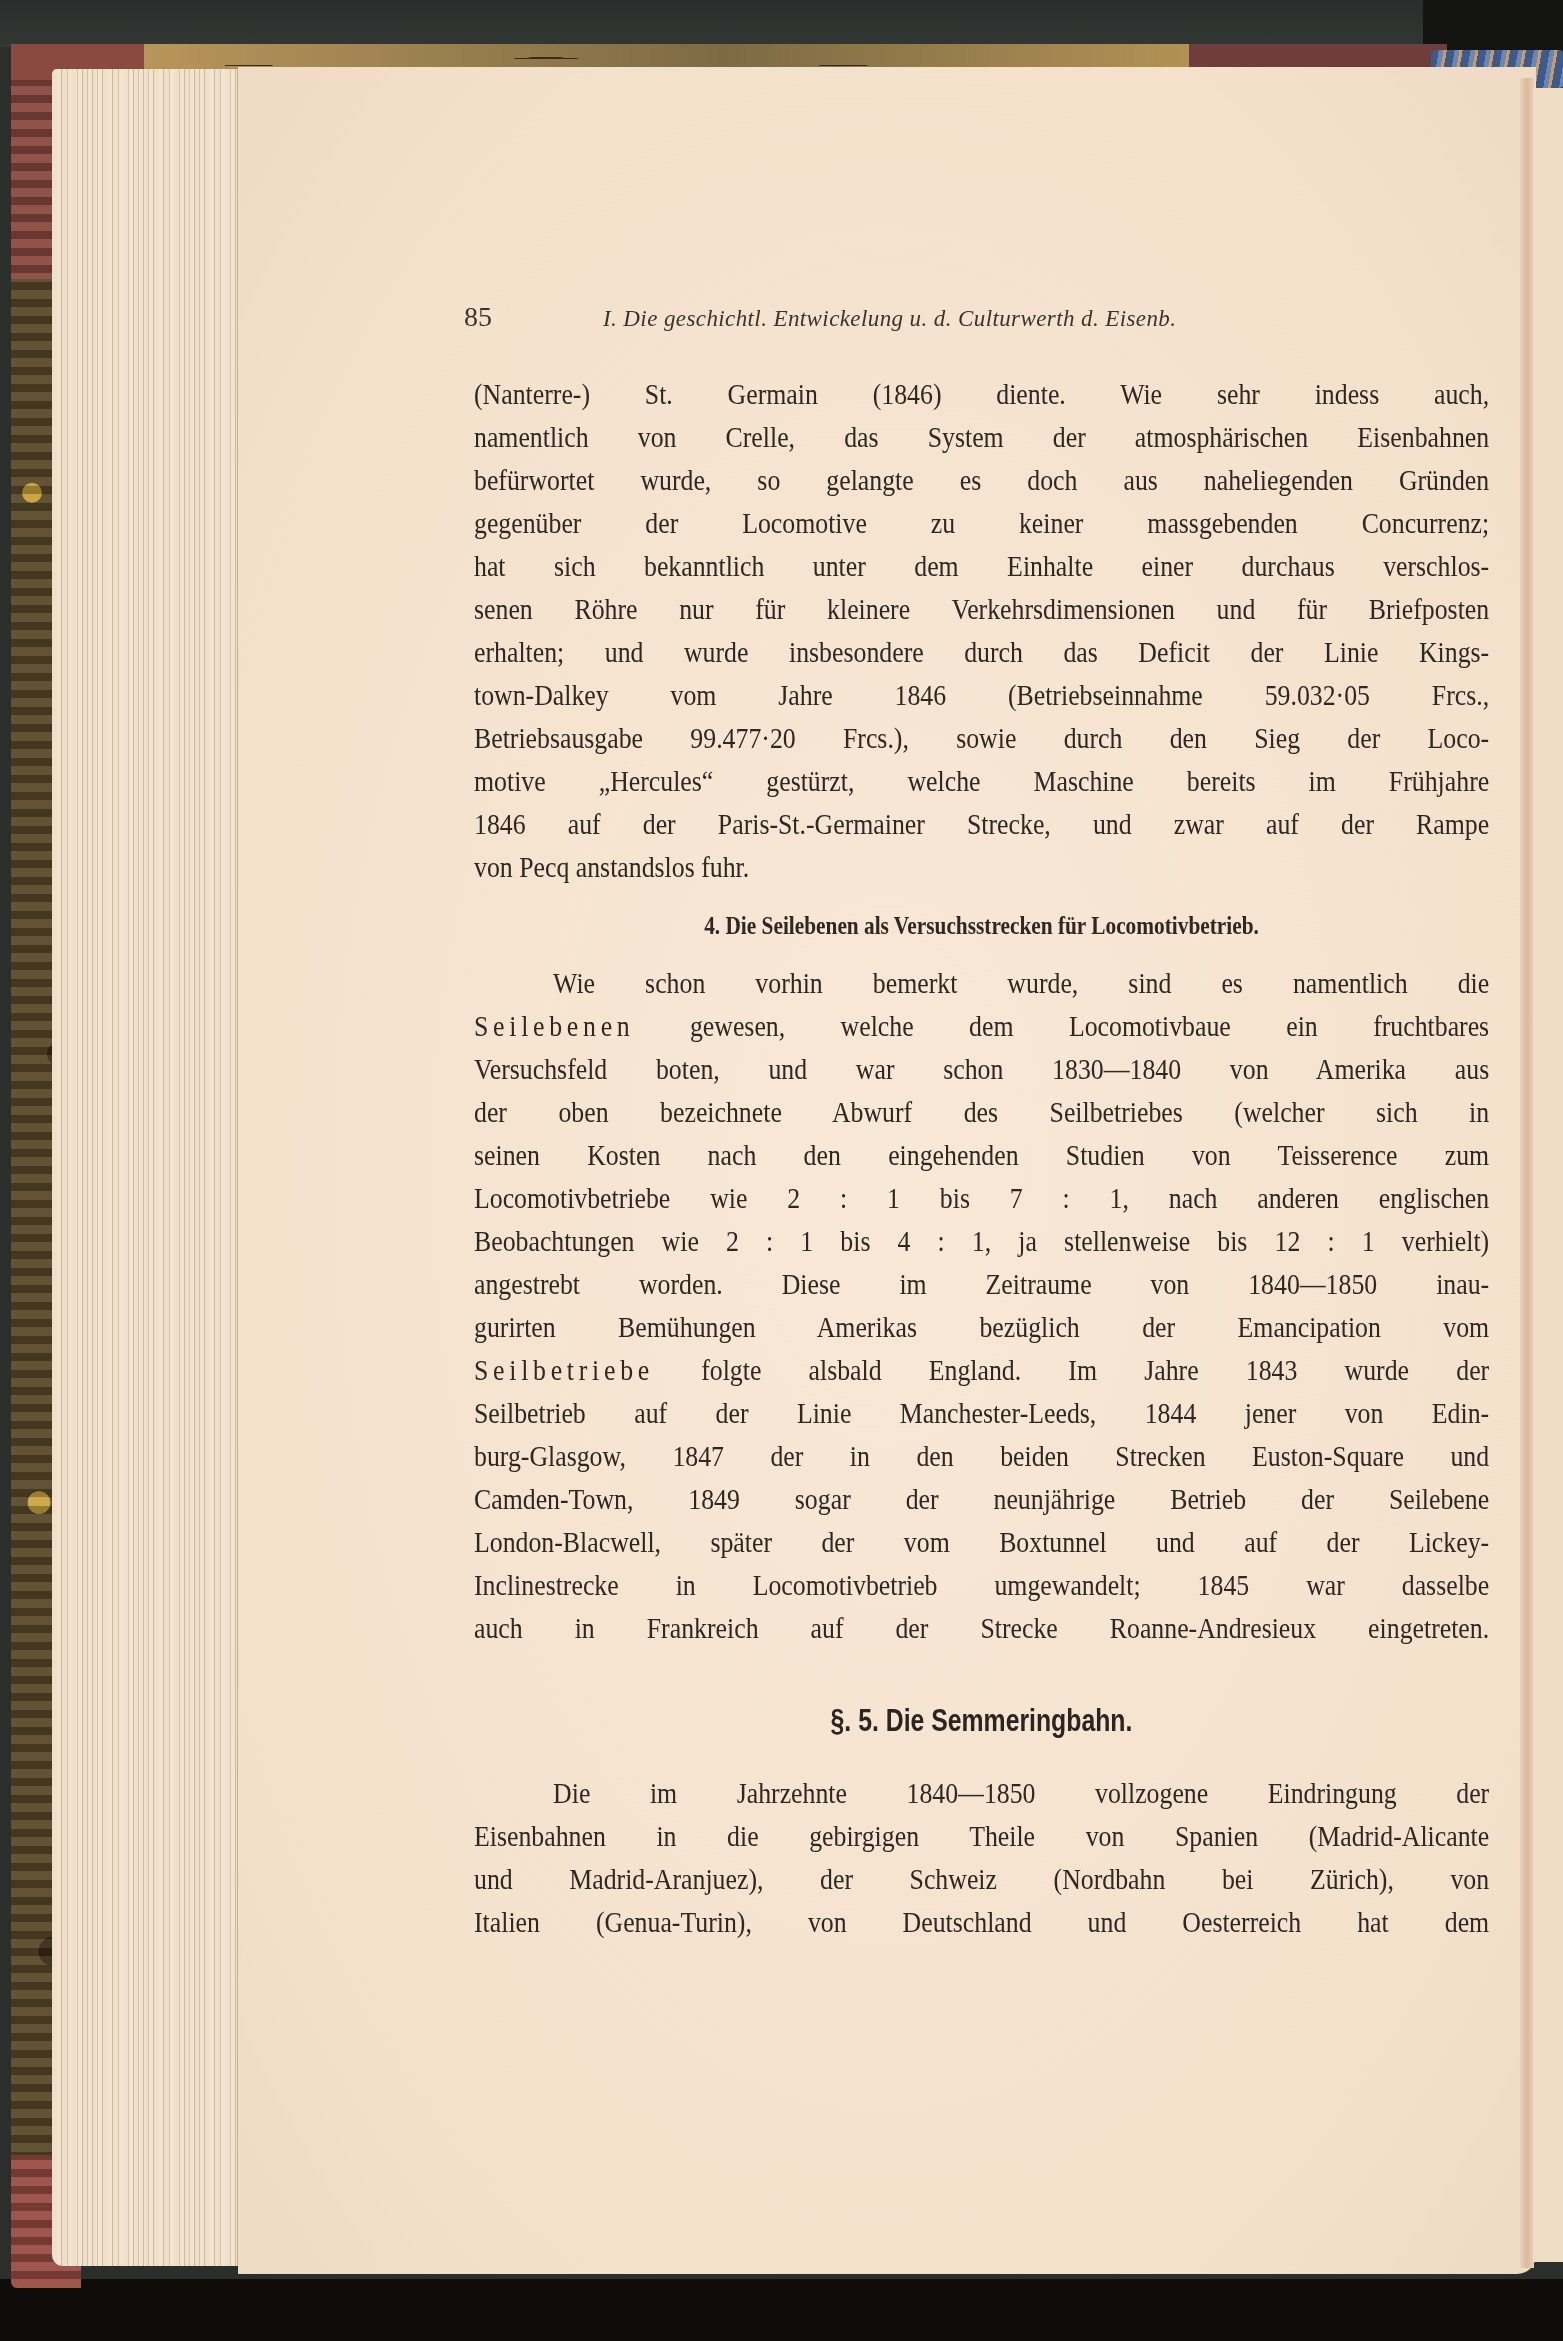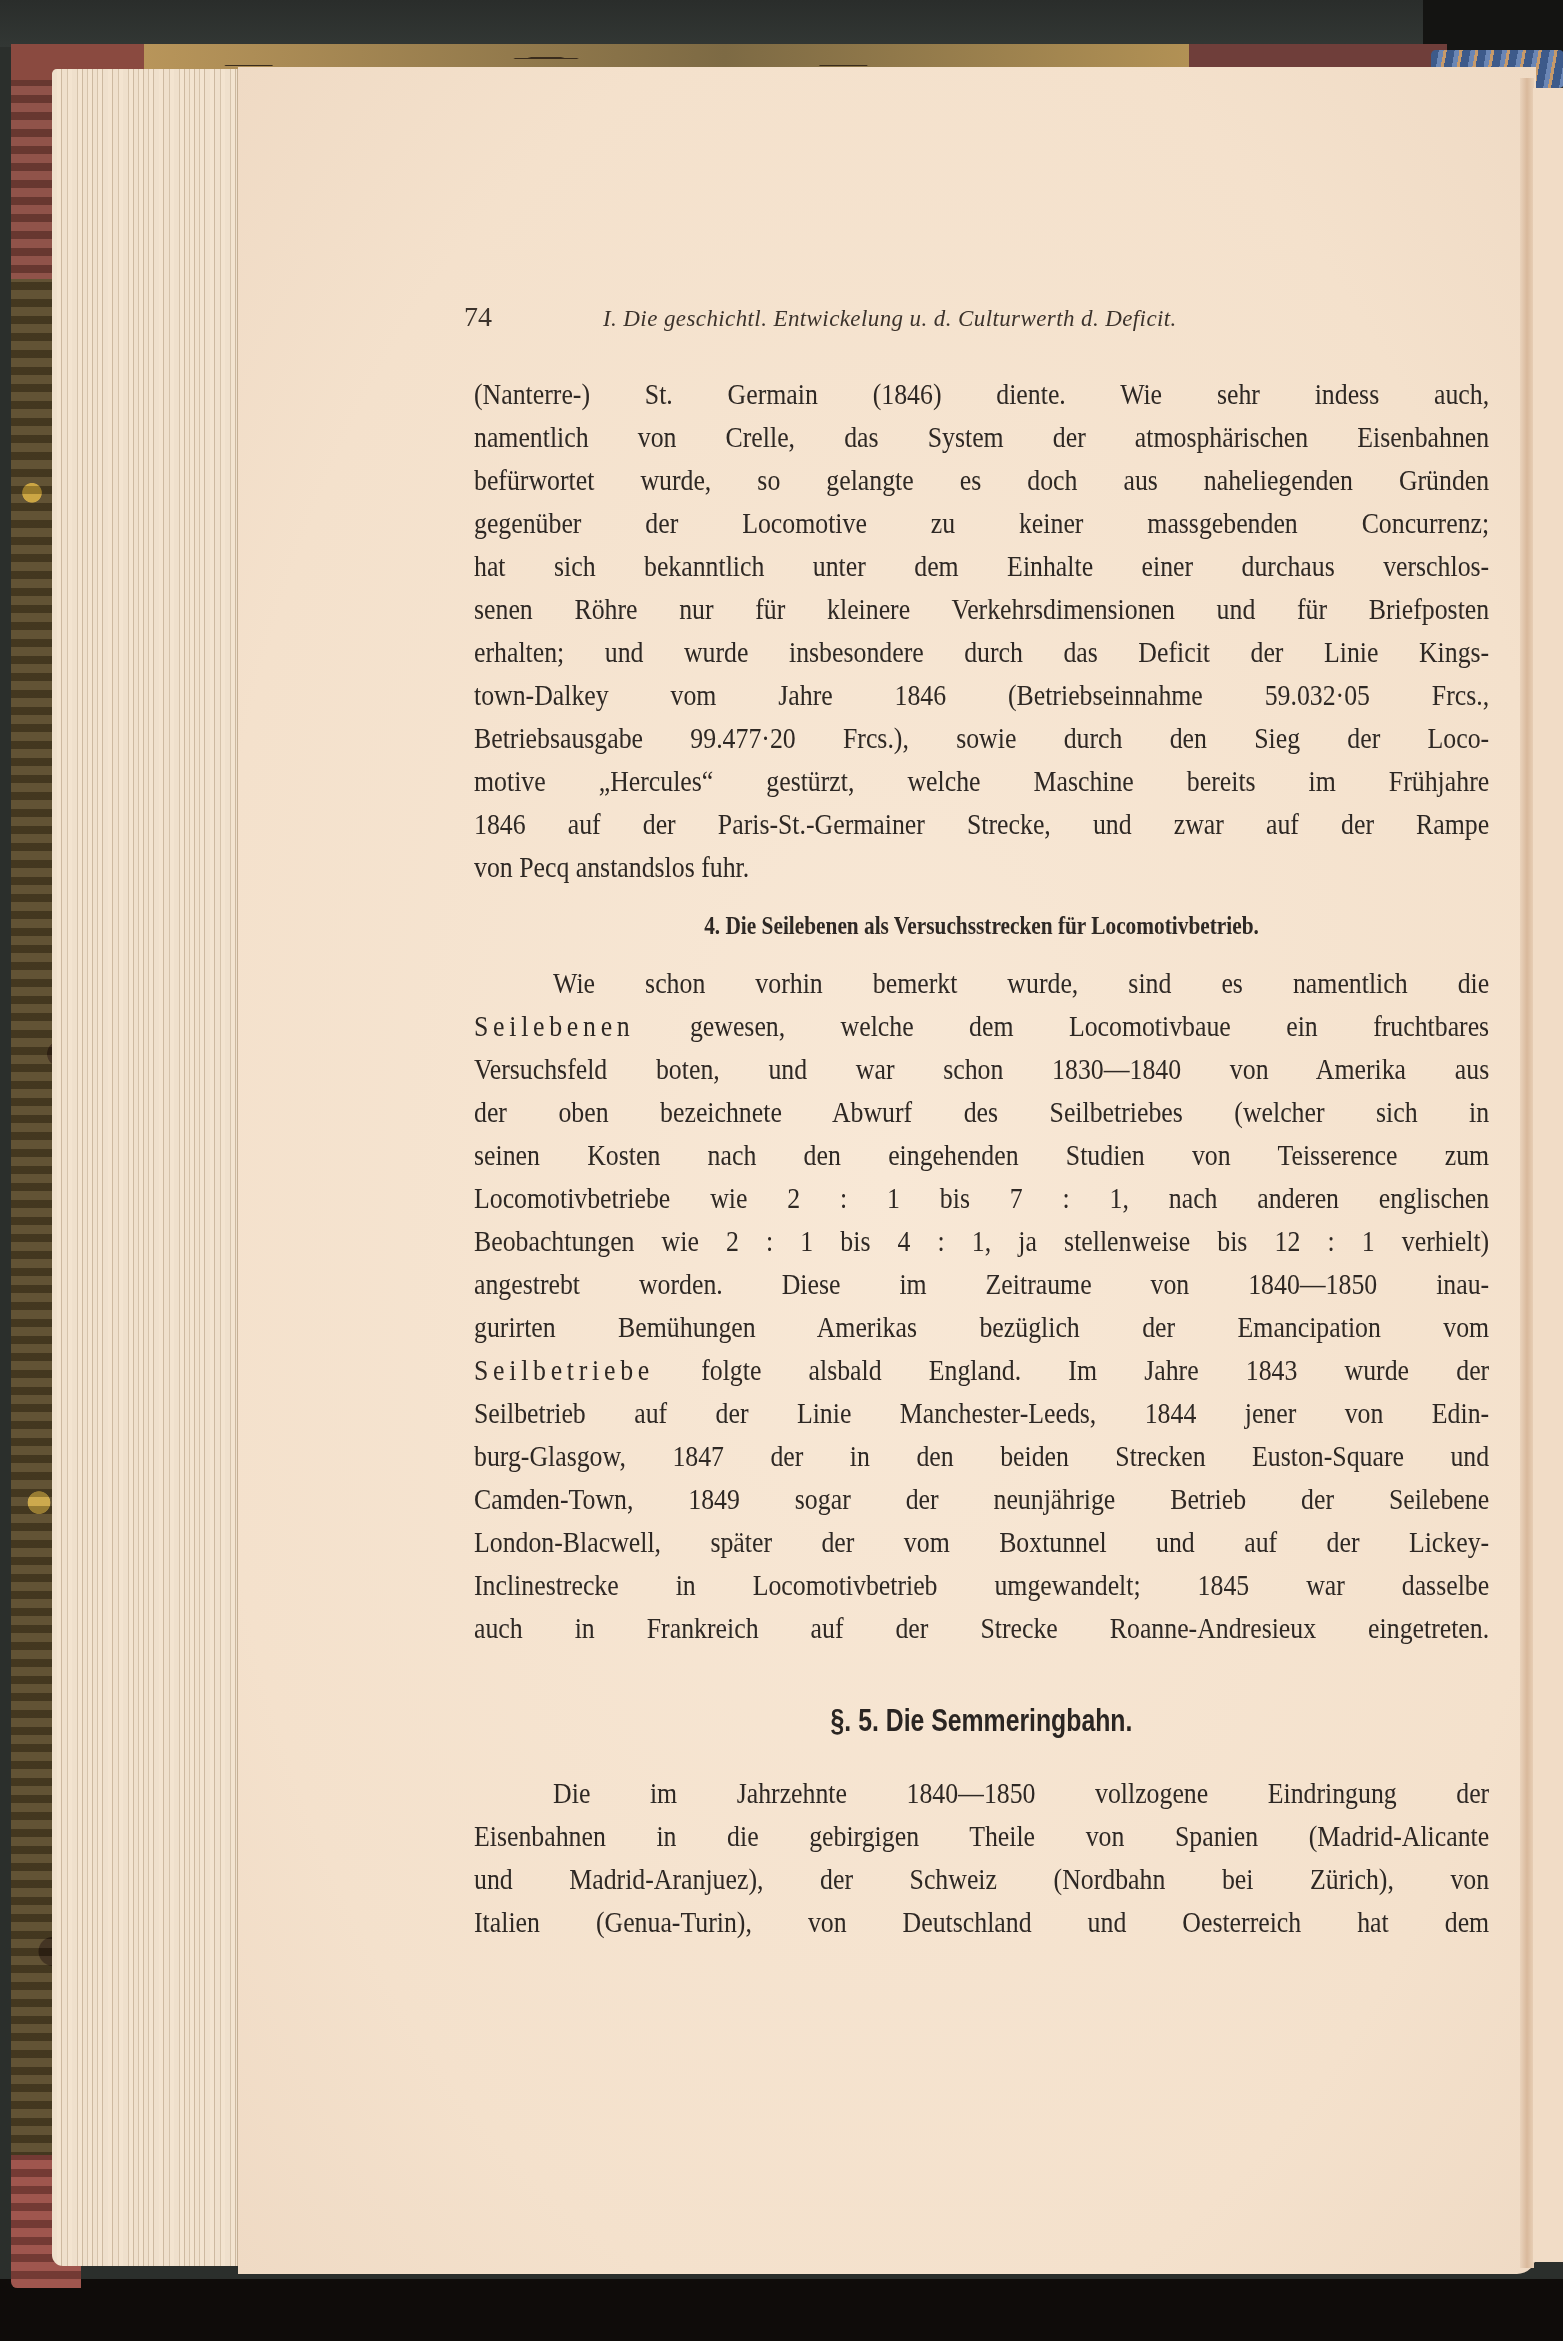--- a/index.html
+++ b/index.html
@@ -150,22 +150,22 @@
 <div class="cover-top"></div>
 <div class="cover-top-right"></div>
 <div class="spine-cord"></div>
 <div class="page-stack"></div>
 
 <div class="page"></div>
 <div class="gutter"></div>
 <div class="facing-page"></div>
 
 <div class="running-head">
-  <span class="page-number">74</span>
-  <span class="head-title">I. Die geschichtl. Entwickelung u. d. Culturwerth d. Deficit.</span>
+  <span class="page-number">85</span>
+  <span class="head-title">I. Die geschichtl. Entwickelung u. d. Culturwerth d. Eisenb.</span>
 </div>
 
 <div class="text-block">
   <div>
     <span class="line">(Nanterre-) St. Germain (1846) diente. Wie sehr indess auch,</span>
     <span class="line">namentlich von Crelle, das System der atmosphärischen Eisenbahnen</span>
     <span class="line">befürwortet wurde, so gelangte es doch aus naheliegenden Gründen</span>
     <span class="line">gegenüber der Locomotive zu keiner massgebenden Concurrenz;</span>
     <span class="line">hat sich bekanntlich unter dem Einhalte einer durchaus verschlos-</span>
     <span class="line">senen Röhre nur für kleinere Verkehrsdimensionen und für Briefposten</span>

